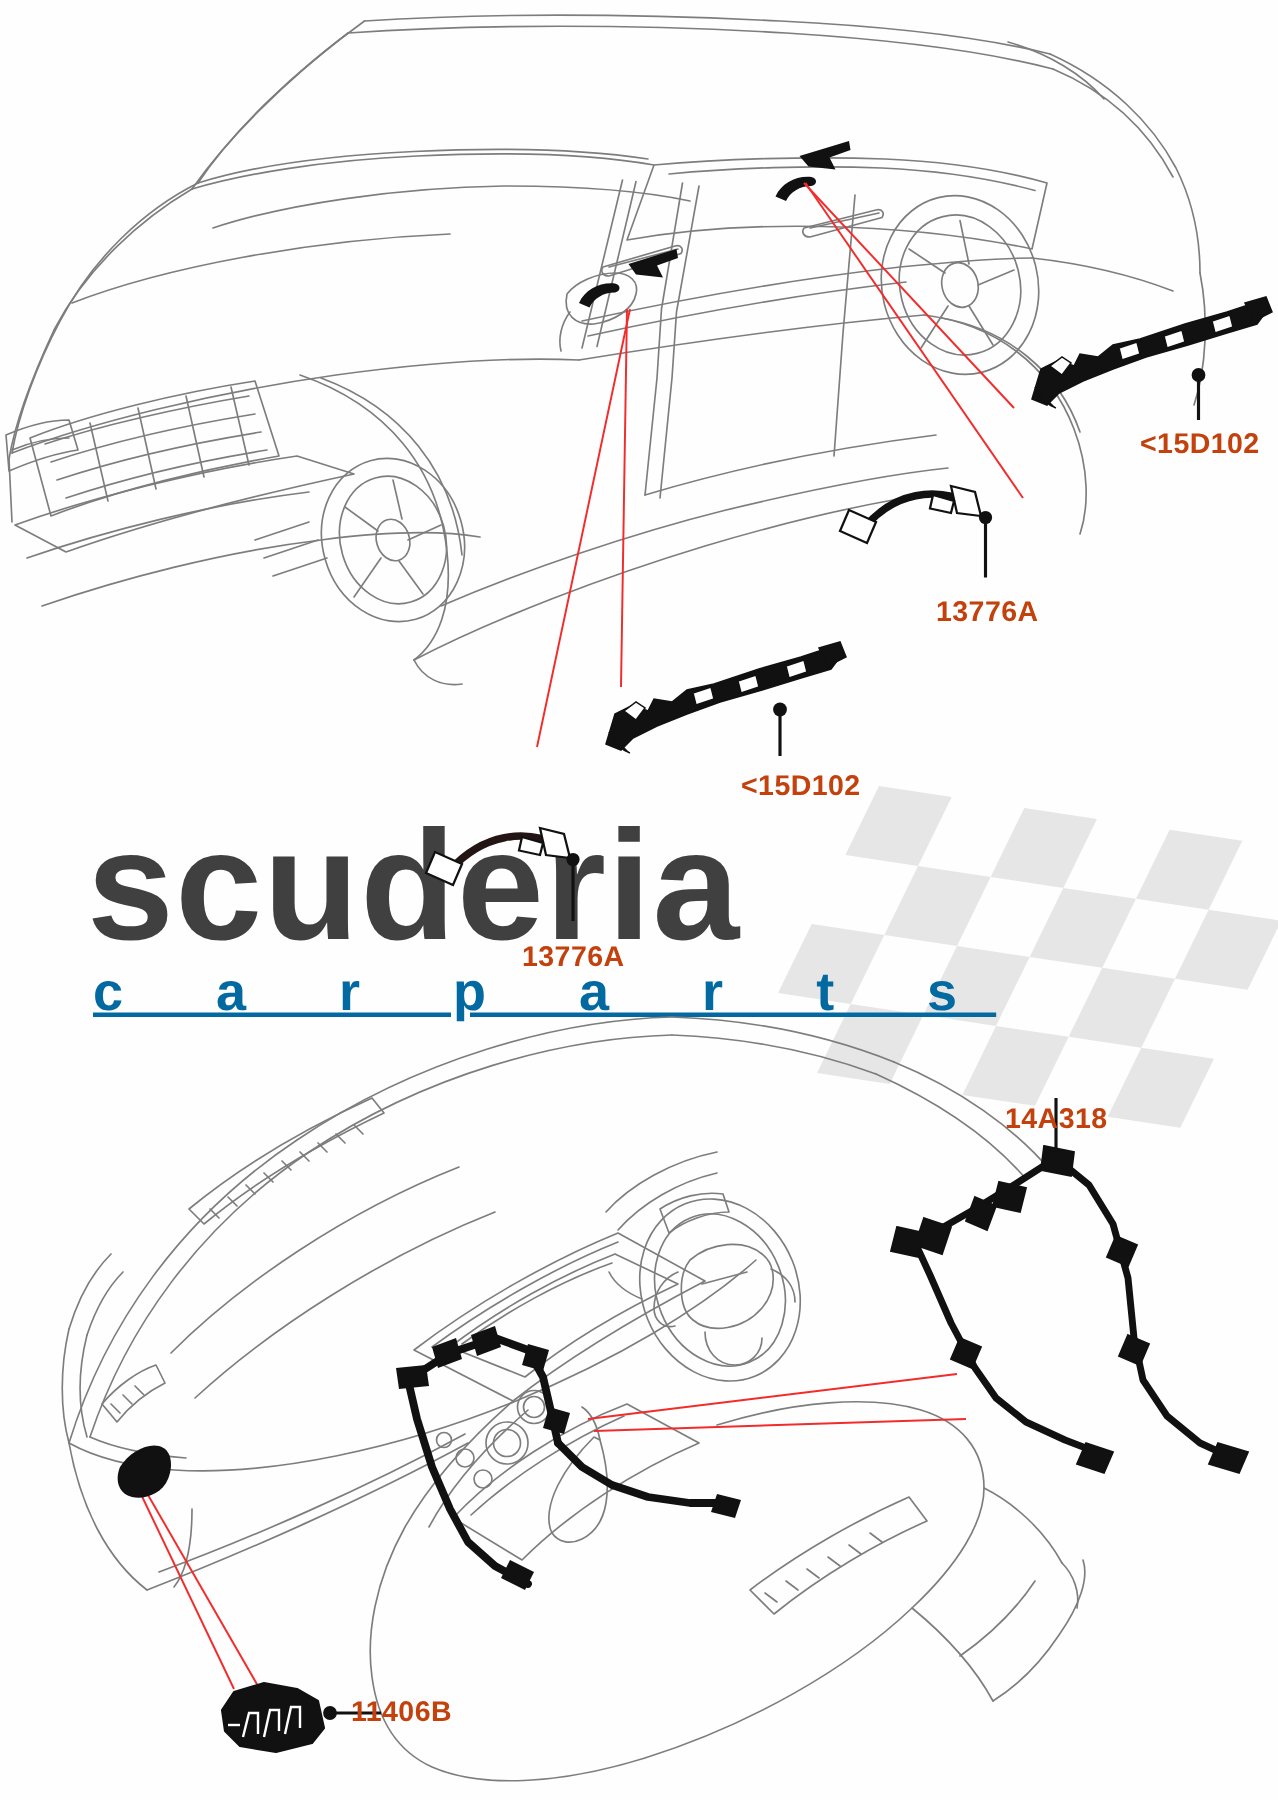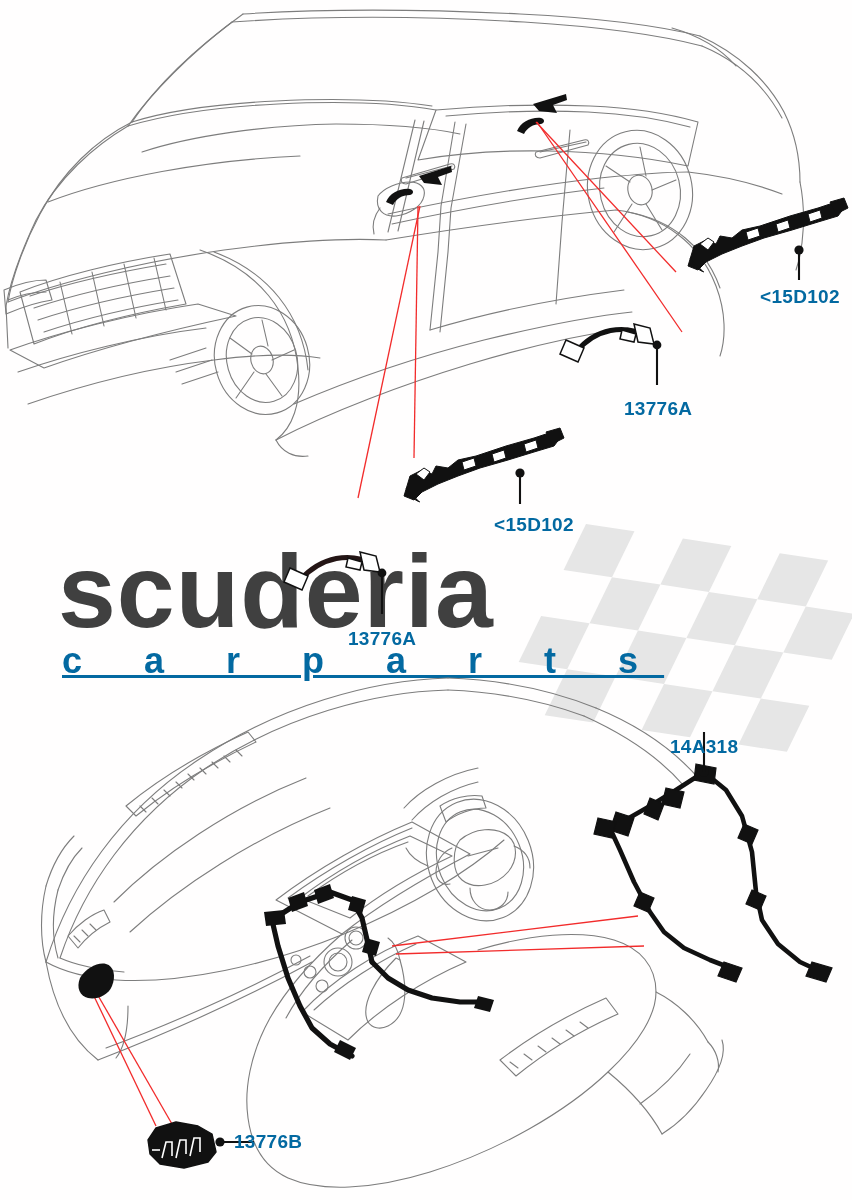--- a/index.html
+++ b/index.html
@@ -44,21 +44,21 @@
     color: #0369a1;
     user-select: none;
     white-space: nowrap;
     text-decoration: underline;
   }
   .label {
     position: absolute;
     font-family: "Liberation Sans", sans-serif;
     font-size: 19px;
     font-weight: bold;
-    color: #0369a1;
+    color: #c2410c;
     white-space: nowrap;
     letter-spacing: 0.3px;
   }
   svg { display: block; overflow: visible; }
 </style>
 </head>
 <body>
 
 <div id="page">
 
@@ -409,15 +409,15 @@
   <div class="label" style="left:760px; top:286px;">&lt;15D102</div>
 
   <div class="label" style="left:624px; top:398px;">13776A</div>
 
   <div class="label" style="left:494px; top:514px;">&lt;15D102</div>
 
   <div class="label" style="left:348px; top:628px;">13776A</div>
 
   <div class="label" style="left:670px; top:736px;">14A318</div>
 
-  <div class="label" style="left:234px; top:1131px;">13776B</div>
+  <div class="label" style="left:234px; top:1131px;">11406B</div>
 
 </div>
 
 </body></html>

